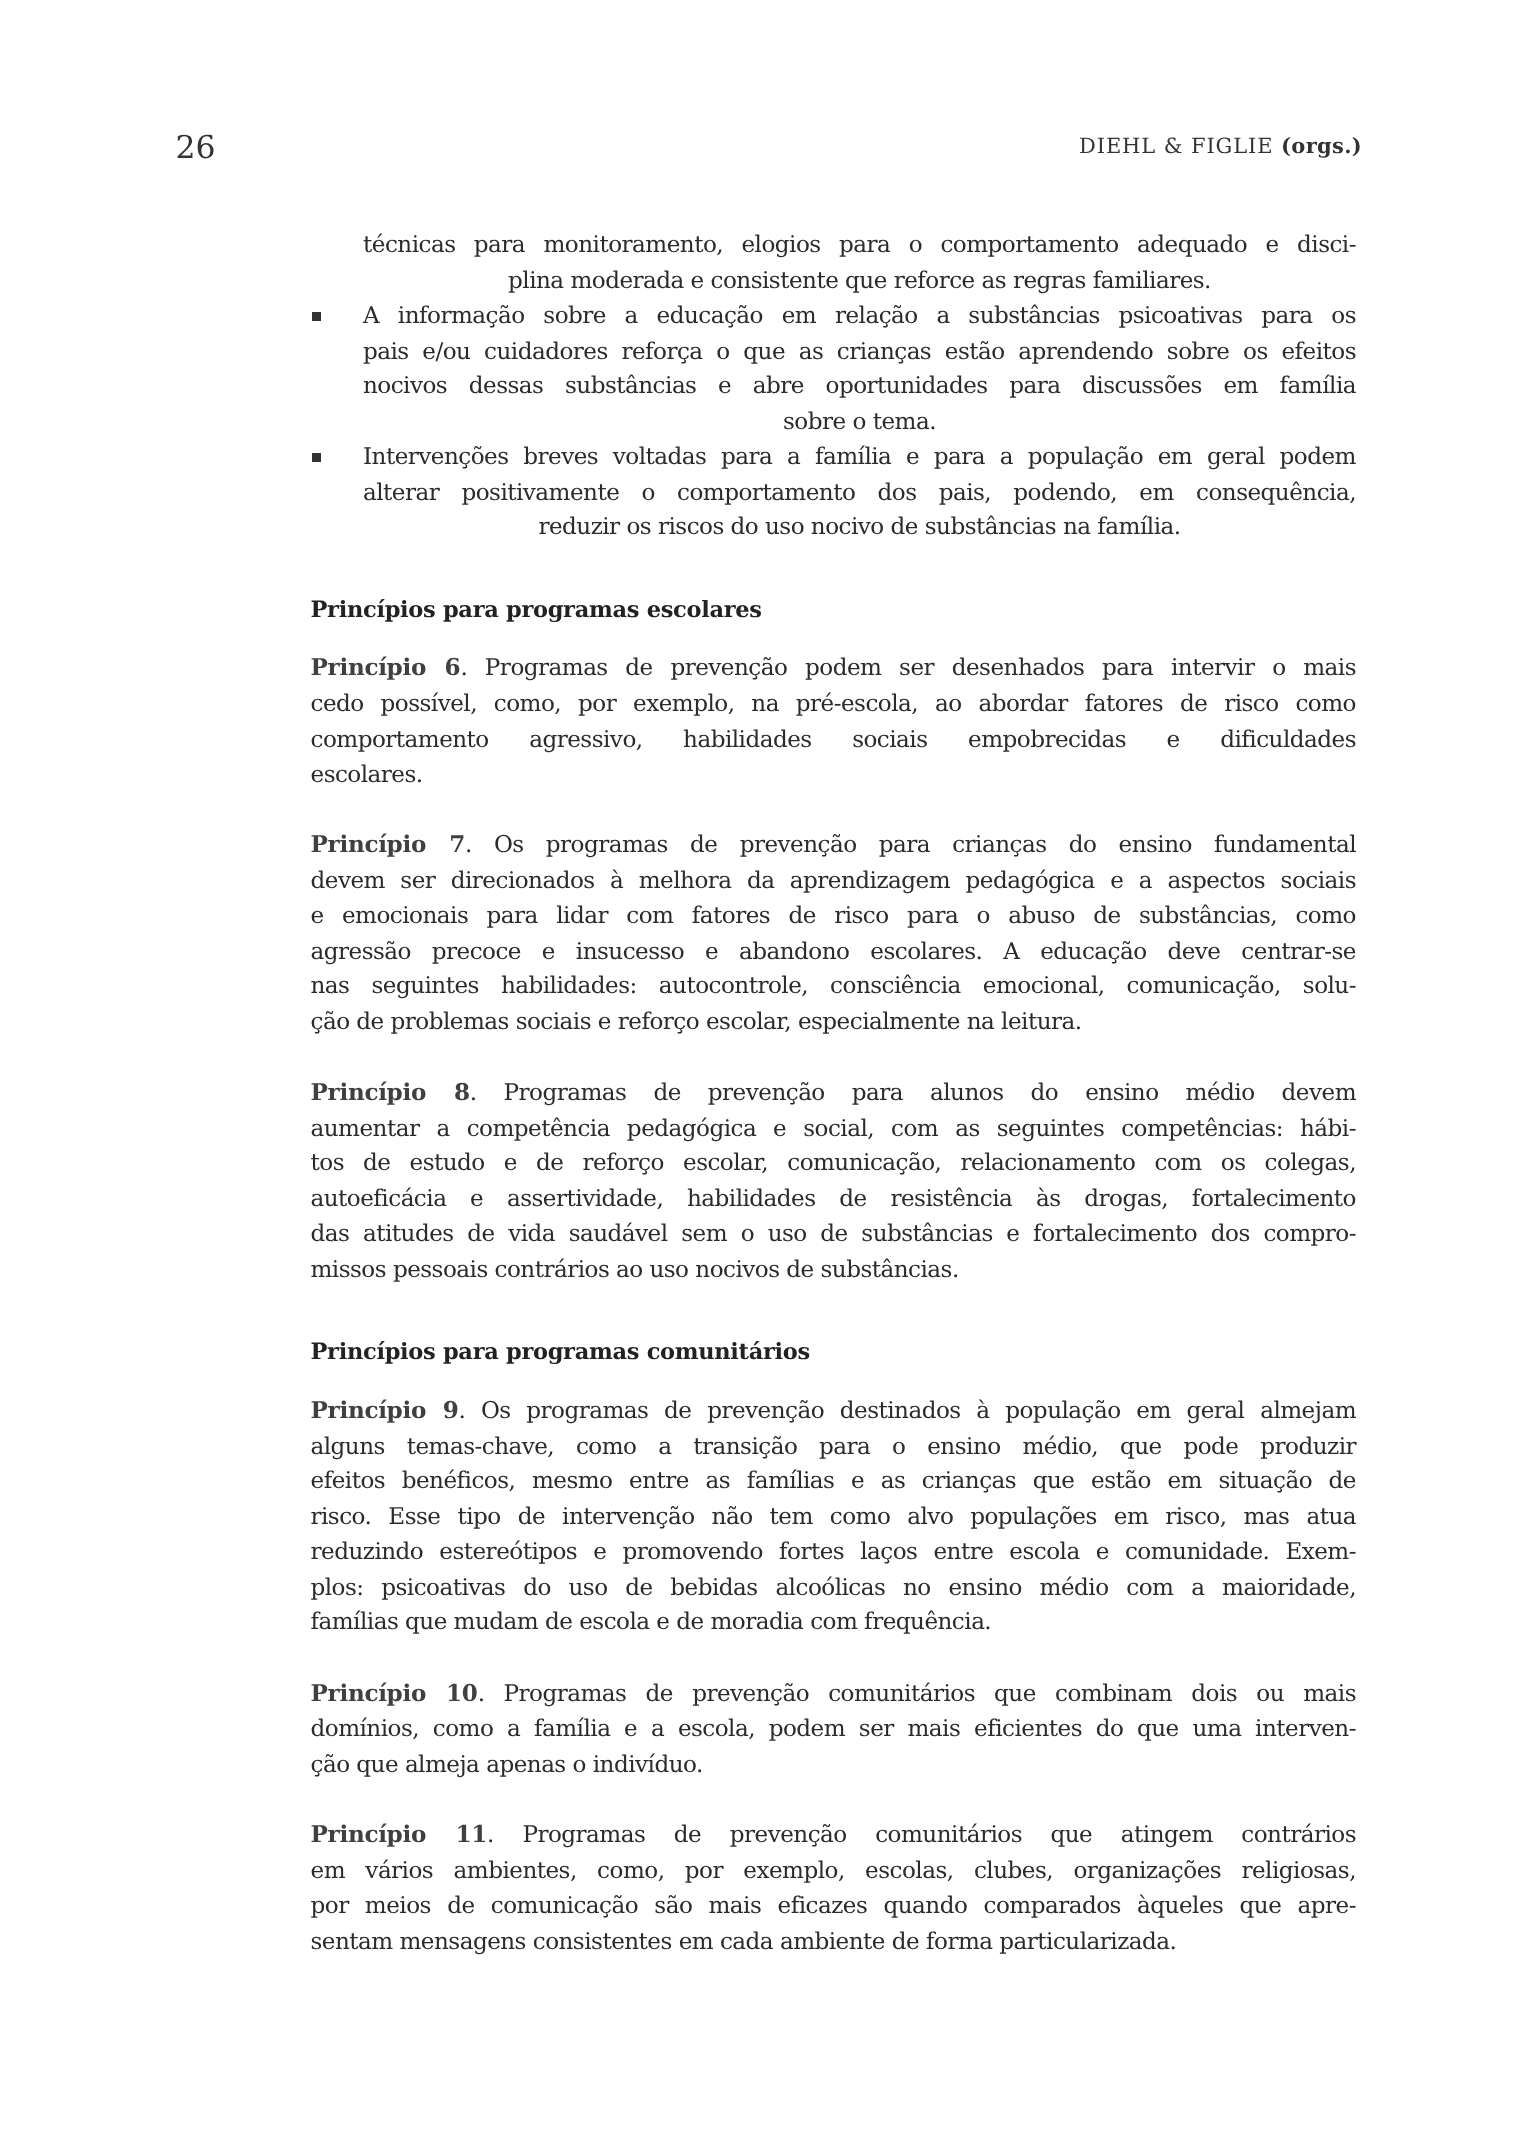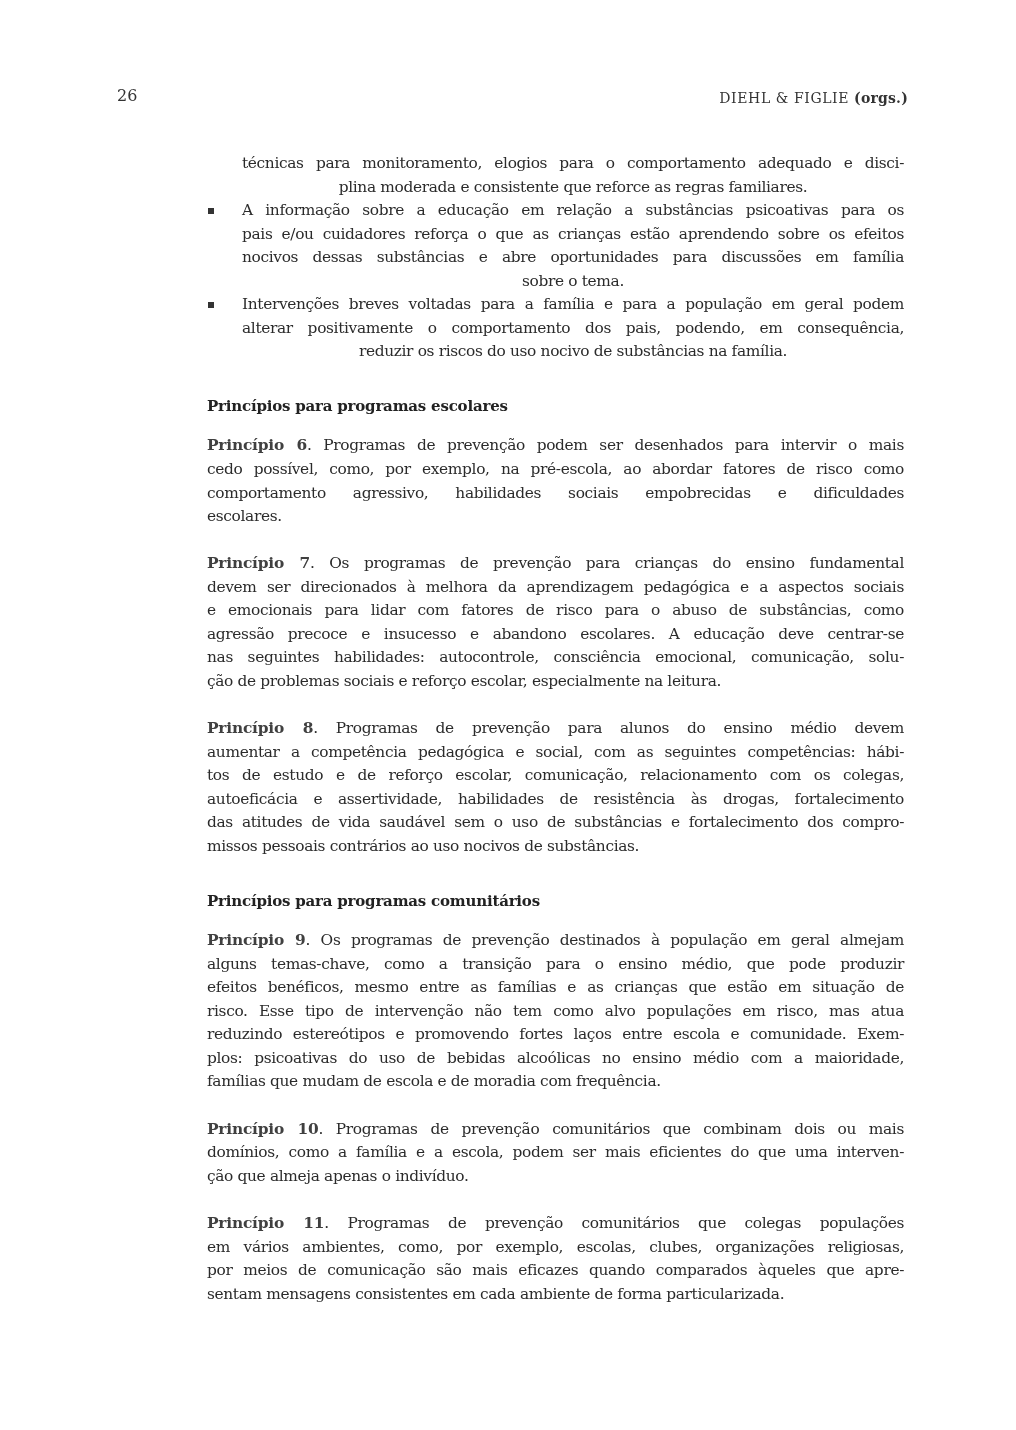--- a/index.html
+++ b/index.html
@@ -12,21 +12,21 @@
       height: 1430px;
       position: relative;
       overflow: hidden;
       font-family: "DejaVu Serif", "Liberation Serif", serif;
       color: #2a2a2a;
     }
     .page-number {
       position: absolute;
       left: 117px;
       top: 86px;
-      font-size: 16px;
+      font-size: 21px;
       color: #333;
       font-family: "DejaVu Serif", serif;
     }
     .running-head {
       position: absolute;
       right: 108px;
       top: 90px;
       font-size: 14px;
       letter-spacing: 0.6px;
       color: #333;
@@ -123,16 +123,16 @@
 <div class="line col-main justify" style="top:976px">efeitos benéficos, mesmo entre as famílias e as crianças que estão em situação de</div>
 <div class="line col-main justify" style="top:1000px">risco. Esse tipo de intervenção não tem como alvo populações em risco, mas atua</div>
 <div class="line col-main justify" style="top:1023px">reduzindo estereótipos e promovendo fortes laços entre escola e comunidade. Exem-</div>
 <div class="line col-main justify" style="top:1047px">plos: psicoativas do uso de bebidas alcoólicas no ensino médio com a maioridade,</div>
 <div class="line col-main" style="top:1070px">famílias que mudam de escola e de moradia com frequência.</div>
 
 <div class="line col-main justify" style="top:1118px"><span class="principle-label">Princípio 10</span><span>. Programas de prevenção comunitários que combinam dois ou mais</span></div>
 <div class="line col-main justify" style="top:1141px">domínios, como a família e a escola, podem ser mais eficientes do que uma interven-</div>
 <div class="line col-main" style="top:1165px">ção que almeja apenas o indivíduo.</div>
 
-<div class="line col-main justify" style="top:1212px"><span class="principle-label">Princípio 11</span><span>. Programas de prevenção comunitários que colegas populações</span></div>
+<div class="line col-main justify" style="top:1212px"><span class="principle-label">Princípio 11</span><span>. Programas de prevenção comunitários que atingem contrários</span></div>
 <div class="line col-main justify" style="top:1236px">em vários ambientes, como, por exemplo, escolas, clubes, organizações religiosas,</div>
 <div class="line col-main justify" style="top:1259px">por meios de comunicação são mais eficazes quando comparados àqueles que apre-</div>
 <div class="line col-main" style="top:1283px">sentam mensagens consistentes em cada ambiente de forma particularizada.</div>
 
 </body></html>

